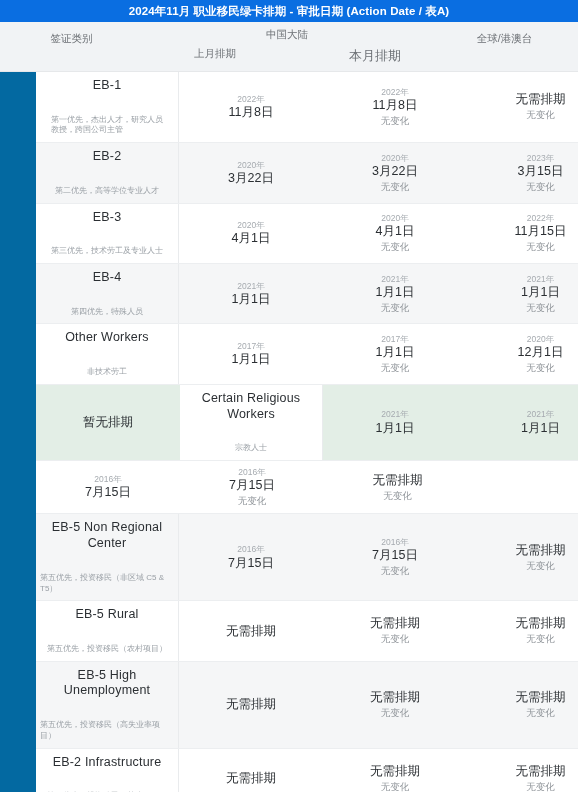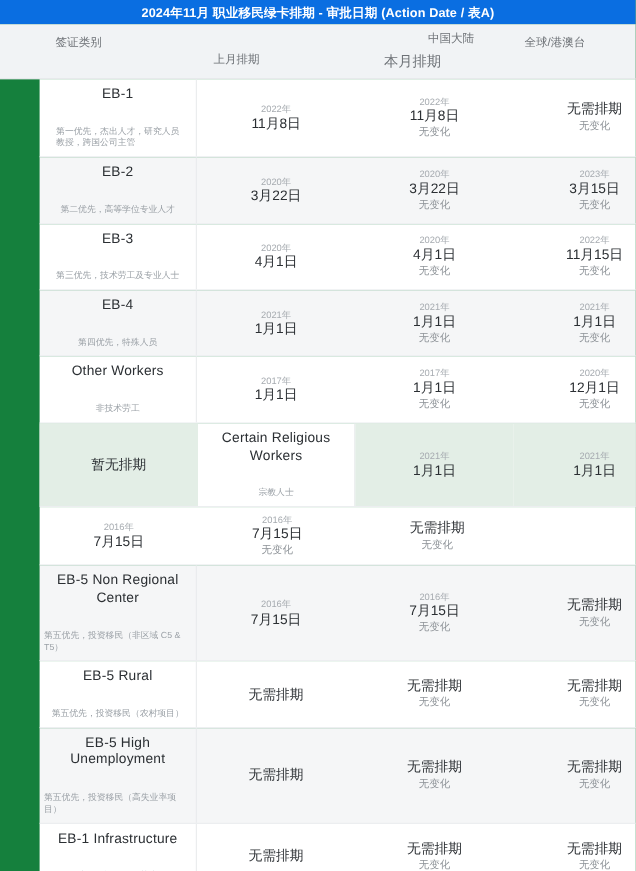--- a/index.html
+++ b/index.html
@@ -8,21 +8,21 @@
     height: 792px;
     background: #ffffff;
     font-family: "Liberation Sans", "DejaVu Sans", sans-serif;
     -webkit-font-smoothing: antialiased;
   }
   #page {
     width: 578px;
     height: 792px;
     position: relative;
     overflow: hidden;
-    background: #15803d;
+    background: #0369a1;
   }
 
   
   .titlebar {
     height: 22px;
     background: #0a6ee1;
     color: #ffffff;
     display: flex;
     align-items: center;
     justify-content: center;
@@ -48,21 +48,21 @@
     color: #6d7176;
   }
   .hdr-cn-group {
     position: absolute;
     left: 143px; top: 0;
     width: 288px; height: 50px;
   }
   .hdr-cn-title {
     position: absolute;
     left: 0; right: 0; top: 6px;
-    text-align: right;
+    text-align: center;
     font-size: 10.5px;
     color: #6d7176;
   }
   .hdr-sub-left {
     position: absolute;
     left: 0; top: 25px;
     width: 144px;
     text-align: center;
     font-size: 10.5px;
     color: #6d7176;
@@ -352,21 +352,21 @@
           <div class="date">无需排期</div>
           <div class="note">无变化</div>
         </div>
         <div class="cell cell-glob">
           <div class="date">无需排期</div>
           <div class="note">无变化</div>
         </div>
       </div>
       <div class="row">
         <div class="cell cell-cat">
-          <div class="cat-name">EB-1 Infrastructure</div>
+          <div class="cat-name">EB-2 Infrastructure</div>
           <div class="cat-desc" style="white-space: pre-line;">第五优先，投资移民（基建项目）</div>
         </div>
         <div class="cell cell-prev">
           <div class="date">无需排期</div>
         </div>
         <div class="cell cell-curr">
           <div class="date">无需排期</div>
           <div class="note">无变化</div>
         </div>
         <div class="cell cell-glob">

